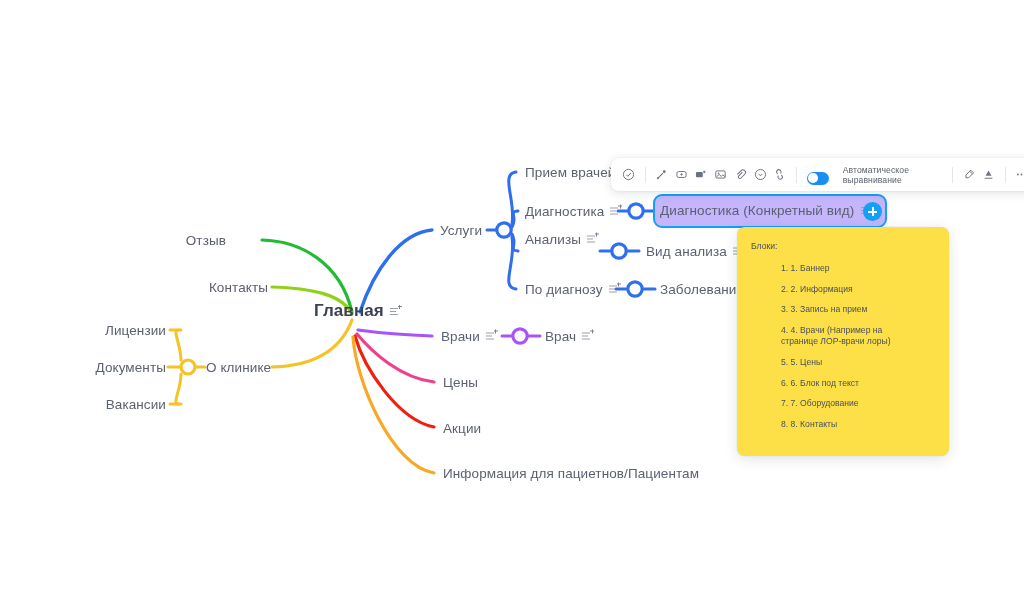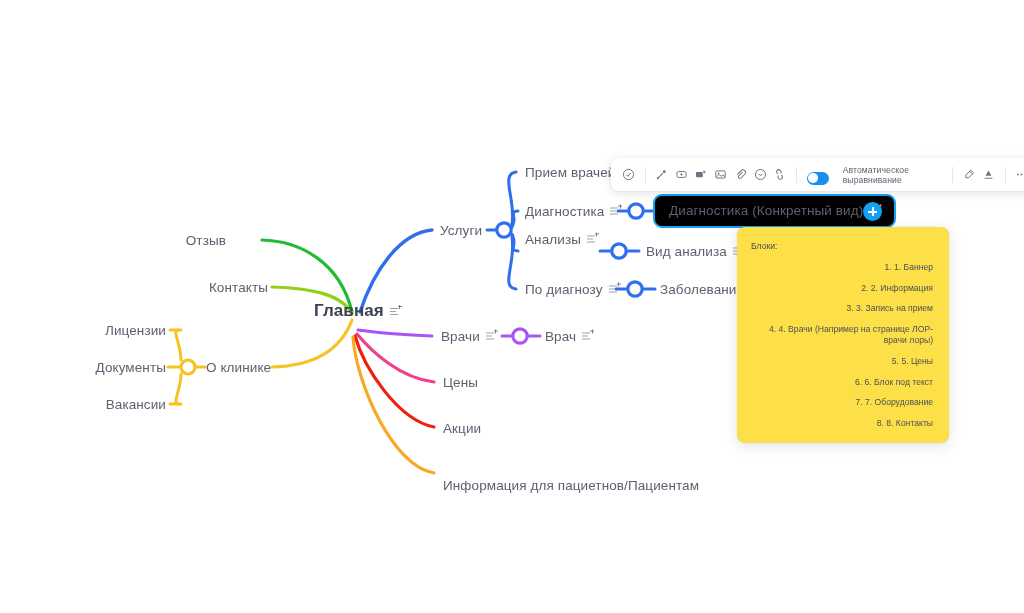--- a/index.html
+++ b/index.html
@@ -60,22 +60,22 @@
     background:
       linear-gradient(#7c838f,#7c838f) center/4px 1.2px no-repeat,
       linear-gradient(#7c838f,#7c838f) center/1.2px 4px no-repeat;
   }
 
   
   .sel-node {
     position: absolute;
     border: 2.4px solid #13a0f5;
     border-radius: 9px;
-    background: #000000;
-    padding: 7px 13px 8px 14px;
+    background: #c4b5fd;
+    padding: 7px 13px 8px 5px;
     display: flex;
     align-items: center;
     gap: 7px;
     box-sizing: border-box;
   }
   .sel-node .node-label { color: #5b616e; font-size: 13.5px; }
   .add-btn {
     position: absolute;
     width: 19px; height: 19px;
     border-radius: 50%;
@@ -149,21 +149,21 @@
     border-radius: 8px;
     box-shadow: 0 3px 14px rgba(30,40,60,.13), 0 0 1px rgba(30,40,60,.2);
     padding: 14px 16px 14px 14px;
     box-sizing: border-box;
   }
   .note-title {
     font-size: 8.6px;
     color: #4b5059;
     margin-bottom: 11px;
   }
-  .note-list { list-style: none; margin: 0; padding: 0 0 0 18px; text-align: right; }
+  .note-list { list-style: none; margin: 12px; padding: 0 0 0 18px; }
   .note-list li {
     font-size: 8.6px;
     color: #4b5059;
     line-height: 1.35;
     margin-bottom: 9px;
   }
   .note-list li:last-child { margin-bottom: 0; }
 </style>
 </head>
 <body>
@@ -283,21 +283,21 @@
     <span class="node-label">Врач</span>
     <span class="note-icon"></span>
   </div>
 
   <div class="node" style="left:443px; top:382px; transform:translateY(-50%);">
     <span class="node-label">Цены</span>
   </div>
   <div class="node" style="left:443px; top:428px; transform:translateY(-50%);">
     <span class="node-label">Акции</span>
   </div>
-  <div class="node" style="left:443px; top:473px; transform:translateY(-50%);margin-top:12px;">
+  <div class="node" style="left:443px; top:473px; transform:translateY(-50%);">
     <span class="node-label">Информация для пациетнов/Пациентам</span>
   </div>
 
   <div class="sel-node" style="left:653px; top:194px; height:34px;">
     <span class="node-label">Диагностика (Конкретный вид)</span>
     <span class="note-icon"></span>
   </div>
   <div class="add-btn" style="left:863px; top:202px;"></div>
 
   <div class="toolbar">

